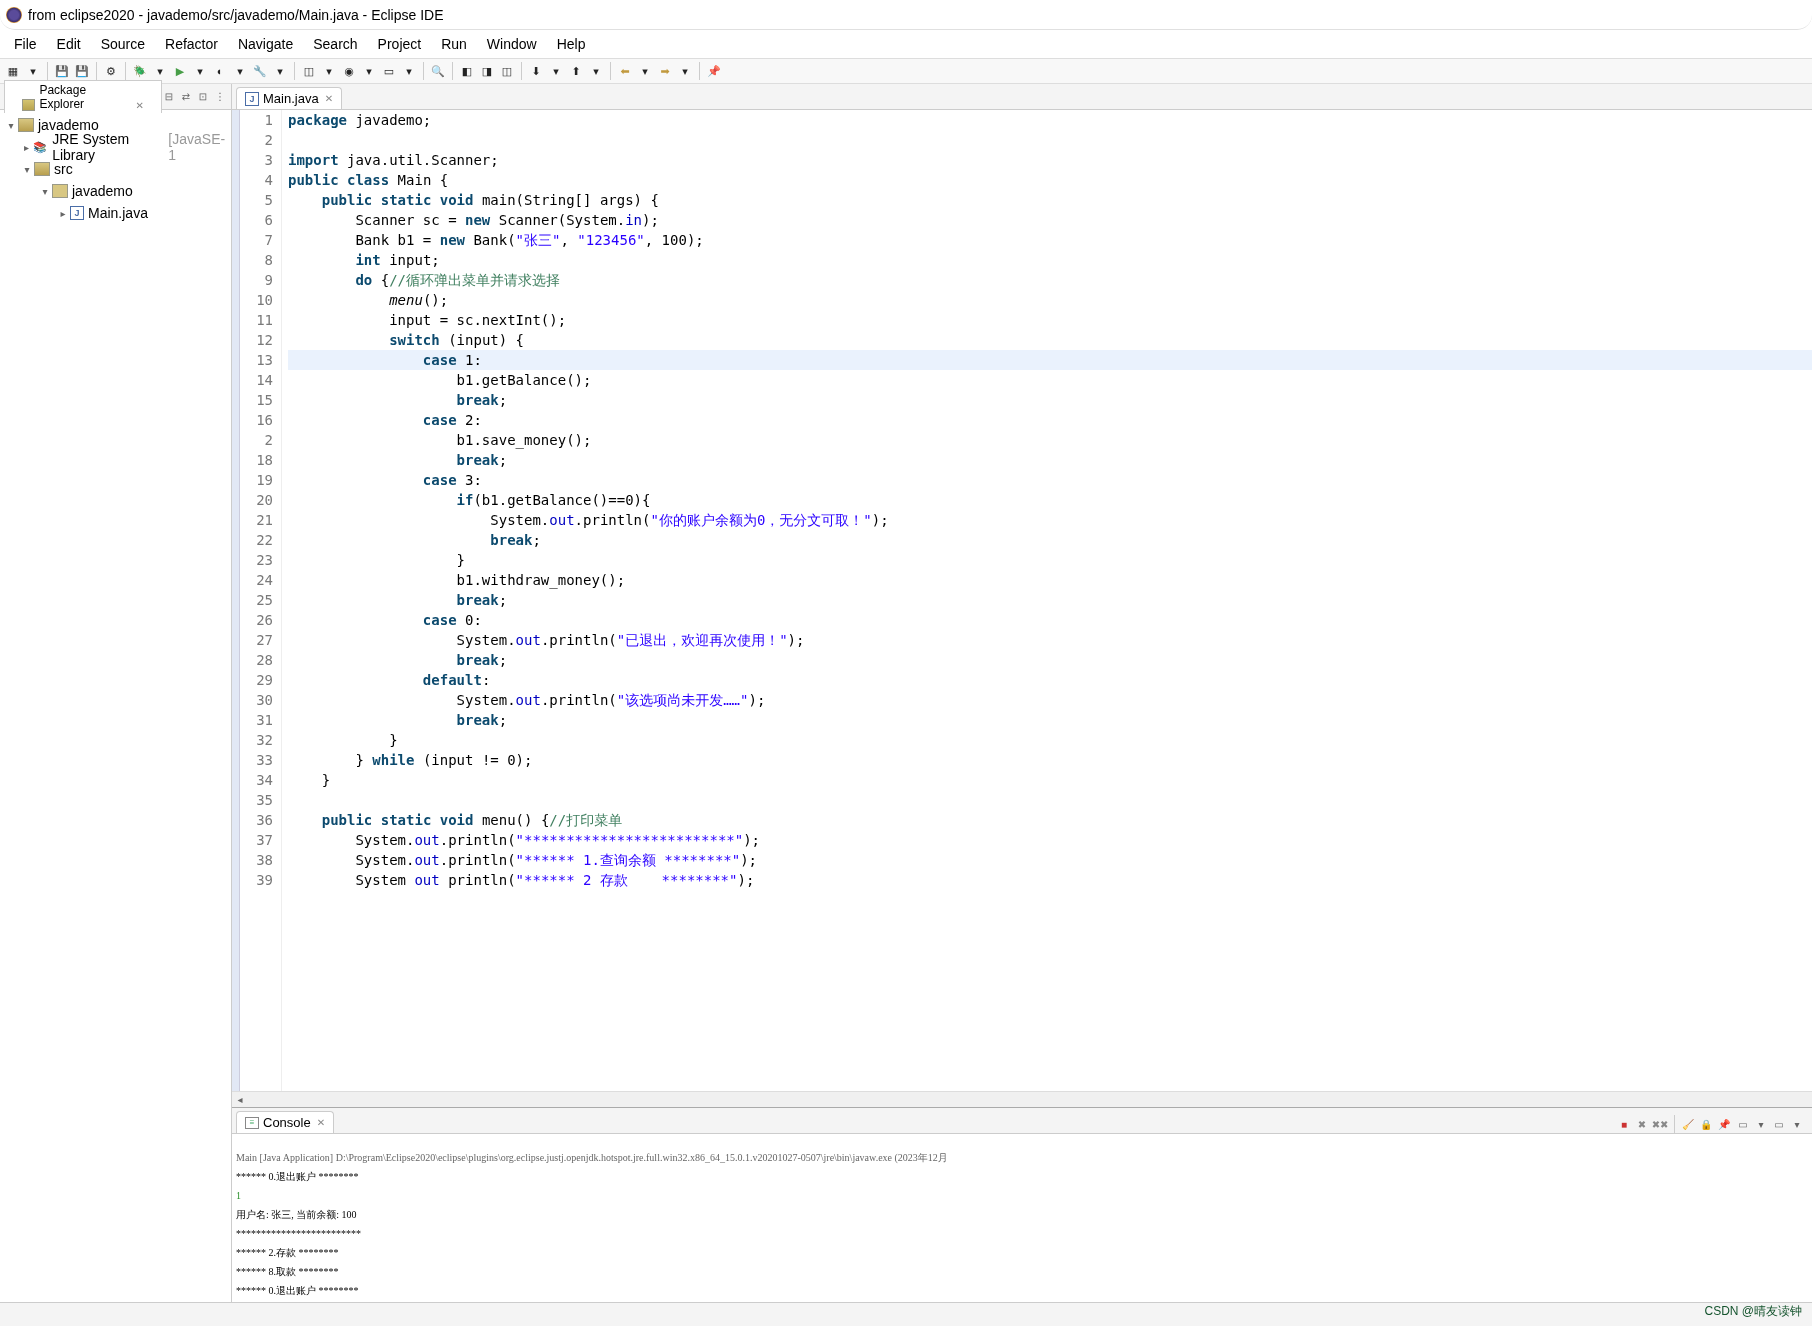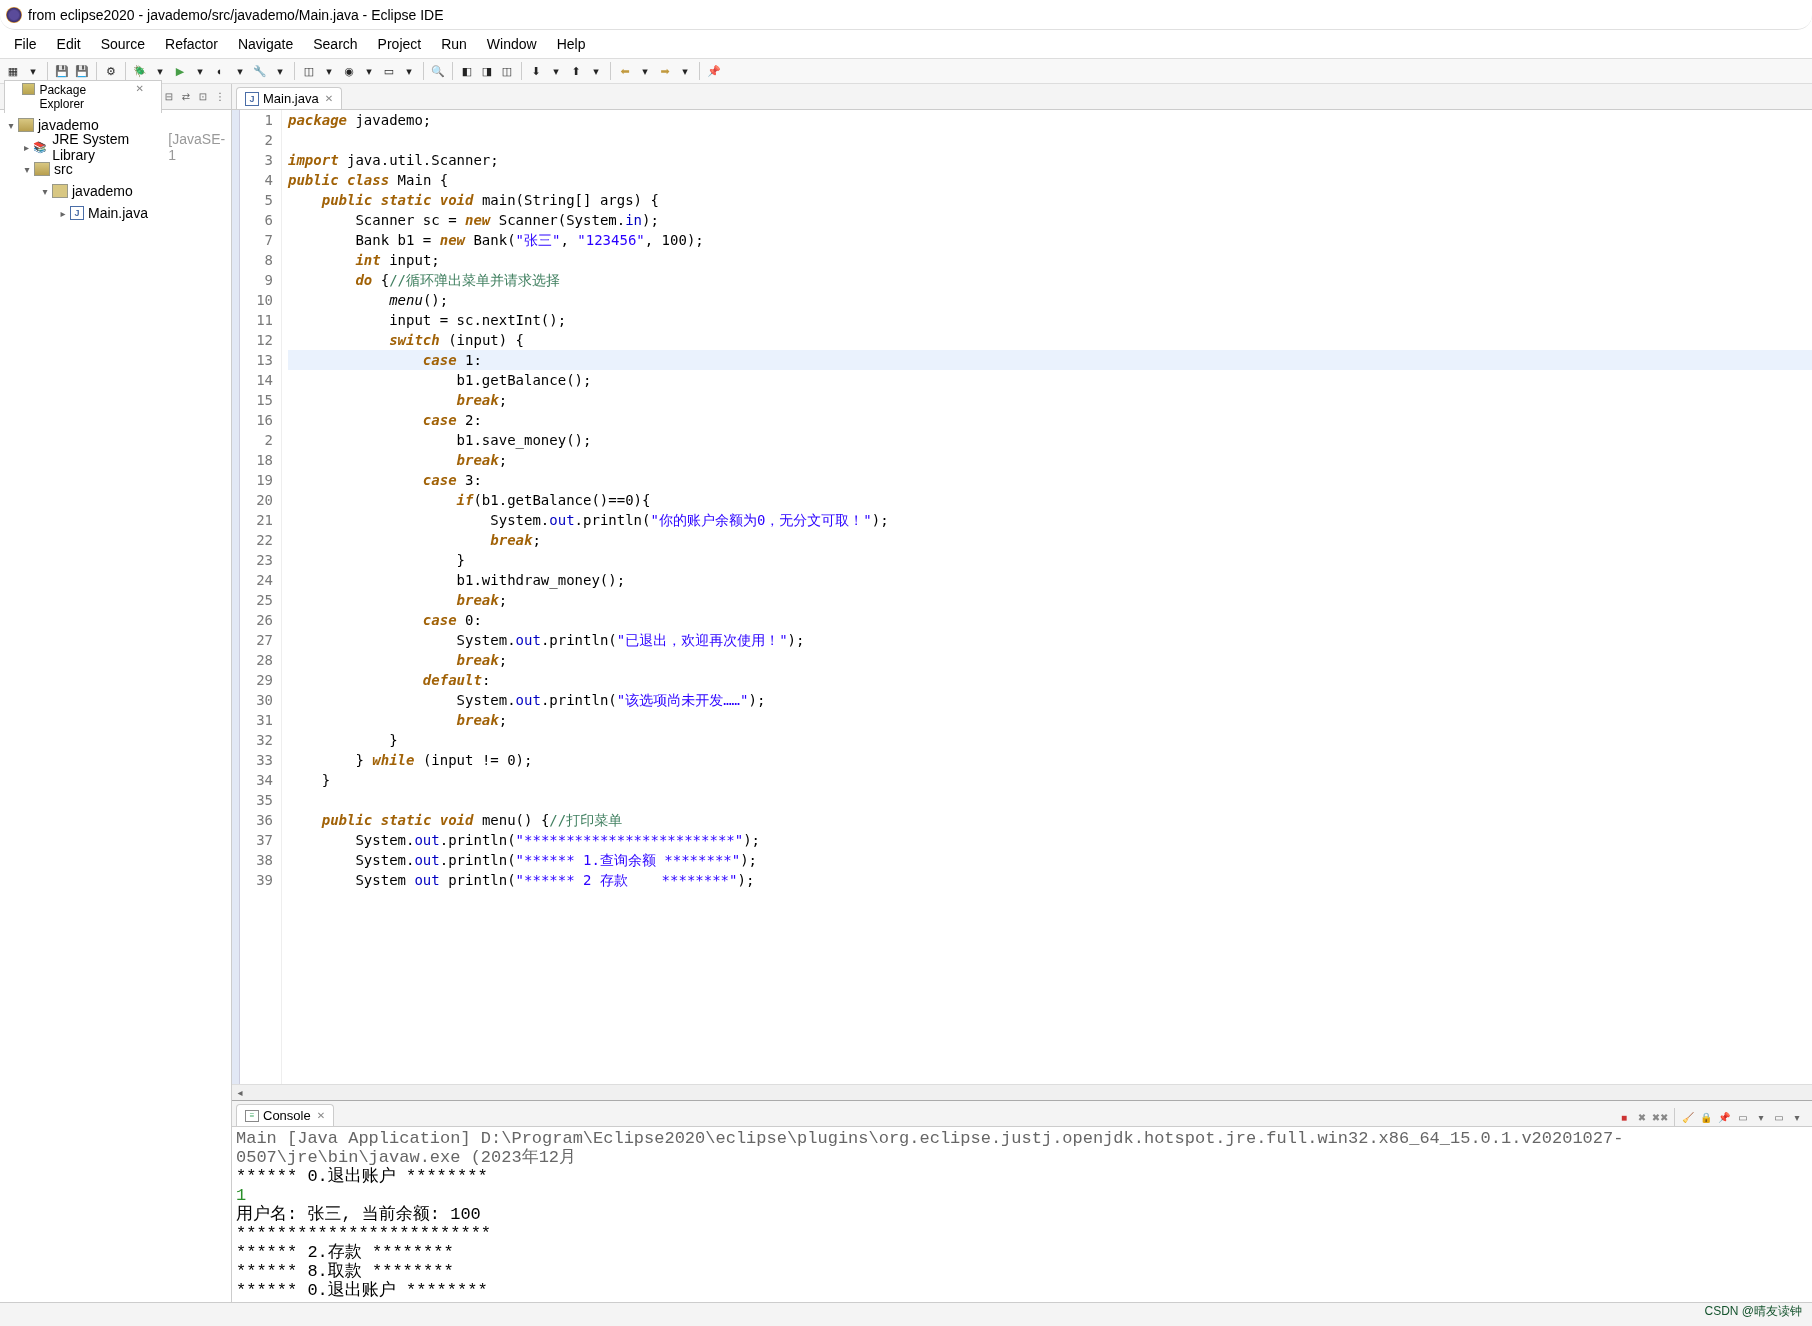--- a/index.html
+++ b/index.html
@@ -16,21 +16,21 @@
   .tool-btn { width: 18px; height: 18px; display: inline-flex; align-items: center; justify-content: center; font-size: 11px; opacity: .85; }
   .tool-sep { width: 1px; height: 18px; background: #ccc; margin: 0 3px; }
   .tool-run { color: #2a8f2a; }
   .tool-bug { color: #7a7; }
   .tool-nav { color: #b88a1f; }
   
   .main { display: flex; height: calc(100% - 84px - 24px); }
   
   .sidebar { width: 232px; border-right: 1px solid #ccc; display: flex; flex-direction: column; background: #fff; }
   .view-tab { height: 26px; display: flex; align-items: center; background: #f4f4f4; border-bottom: 1px solid #ccc; padding: 0 4px; font-size: 12px; }
-  .view-tab-label { display: flex; align-items: flex-start; gap: 4px; padding: 2px 17px; background: #fff; border: 1px solid #ccc; border-bottom: none; }
+  .view-tab-label { display: flex; align-items: flex-end; gap: 4px; padding: 2px 17px; background: #fff; border: 1px solid #ccc; border-bottom: none; }
   .view-tab-icon { width: 14px; height: 12px; background: linear-gradient(#d4c471,#b8a34f); border: 1px solid #998; }
   .view-tab-close { margin-left: 2px; color: #888; font-size: 10px; }
   .view-tab-tools { margin-left: auto; display: flex; gap: 3px; }
   .mini-icon { width: 14px; height: 14px; font-size: 10px; color: #666; display: inline-flex; align-items: center; justify-content: center; }
   
   .tree { padding: 4px 2px; font-size: 14px; overflow: auto; flex: 1; }
   .tree-row { display: flex; align-items: center; height: 22px; padding-left: 2px; }
   .tree-arrow { width: 14px; font-size: 10px; color: #666; text-align: center; }
   .tree-icon { width: 16px; height: 14px; margin-right: 4px; display: inline-flex; align-items: center; justify-content: center; font-size: 11px; }
   .i-project { background: linear-gradient(#d8c782,#b89f4f); border: 1px solid #998; }
@@ -46,39 +46,39 @@
   .java-icon { width: 14px; height: 14px; background: #fff; border: 1px solid #4a6da7; color: #4a6da7; font-size: 9px; font-weight: bold; display: inline-flex; align-items: center; justify-content: center; }
   
   .code-container { flex: 1; display: flex; overflow: hidden; background: #fff; font-family: Consolas, monospace; font-size: 14px; line-height: 20px; }
   .folding-bar { width: 8px; background: #e2e8f5; border-right: 1px solid #ccd; }
   .gutter { width: 42px; text-align: right; color: #7a7a7a; padding-right: 8px; user-select: none; background: #fff; border-right: 1px solid #eee; }
   .gutter .ln { height: 20px; }
   .code { flex: 1; white-space: pre; overflow: auto; padding-left: 6px; position: relative; }
   .code-line { height: 20px; }
   .hl-line { background: #eaf2fd; }
   
-  .kw { color: #a16207; font-weight: bold; font-style: italic; }
+  .kw { color: #0c4a6e; font-weight: bold; }
   .fld { color: #0000c0; }
   .str { color: #2a00ff; }
   .cmt { color: #3f7f5f; }
   .mtd { font-style: italic; }
   
   .hscroll { height: 16px; background: #f0f0f0; border-top: 1px solid #ddd; display: flex; align-items: center; }
   .hscroll-arrow { width: 16px; text-align: center; color: #666; font-size: 10px; }
   .hscroll-track { flex: 1; height: 12px; }
   
   .console-panel { border-top: 1px solid #aaa; display: flex; flex-direction: column; background: #fff; }
   .console-tabs { height: 26px; display: flex; align-items: flex-end; background: #f4f4f4; border-bottom: 1px solid #ccc; padding: 0 4px; }
   .console-tab { display: flex; align-items: center; gap: 4px; padding: 3px 8px; background: #fff; border: 1px solid #ccc; border-bottom: none; font-size: 13px; border-radius: 4px 4px 0 0; }
   .console-icon { width: 14px; height: 12px; background: #fff; border: 1px solid #888; font-size: 8px; color: #4a6; display: inline-flex; align-items: center; justify-content: center; }
   .console-tools { margin-left: auto; display: flex; gap: 4px; align-items: center; padding-right: 4px; }
   .ct-red { color: #c33; }
   .ct-gray { color: #888; }
   
-  .console-body { padding: 2px 4px; font-family: Liberation Mono, monospace; font-size: 17px; line-height: 19px; }
+  .console-body { padding: 2px 4px; font-family: Liberation Serif, serif; font-size: 10px; line-height: 19px; margin-top: 12px; }
   .console-desc { color: #666; }
   .console-green { color: #2a8f2a; }
   
   .statusbar { height: 24px; background: #f4f4f4; border-top: 1px solid #ccc; }
   
   .watermark { position: absolute; right: 10px; bottom: 6px; color: #14532d; font-size: 12px; pointer-events: none; }
 </style>
 </head>
 <body>
 

